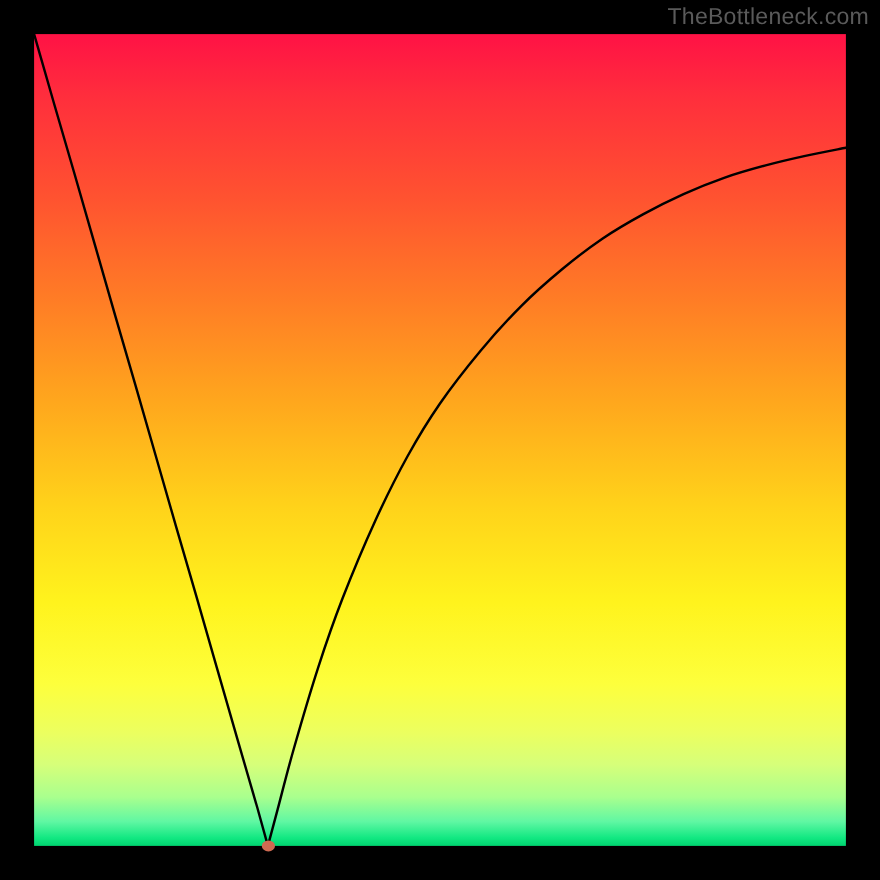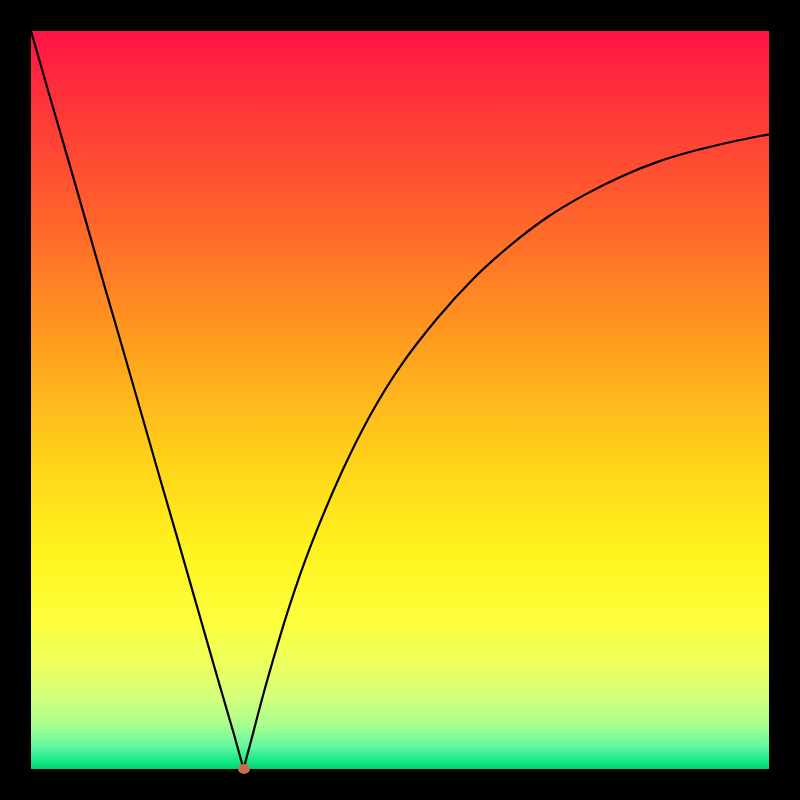--- a/index.html
+++ b/index.html
@@ -77,14 +77,15 @@
 
     <svg class="curve" viewBox="0 0 738 738" preserveAspectRatio="none">
       <path d="M 0.00 0.00 L 18.45 64.21 L 36.90 127.67 L 55.35 191.88 L 73.80 256.09 L 92.25 319.55 L 110.70 383.76 L 129.15 447.97 L 147.60 511.43 L 166.05 575.64 L 184.50 639.85 L 202.95 703.31 L 212.54 738.00" id="path-left" fill="none" stroke="#000" stroke-width="2.2" stroke-linecap="round"></path>
       <path d="M 212.54 738.00 C 214.14 732.02, 217.15 720.73, 221.40 704.79 C 225.65 688.85, 229.52 672.69, 236.16 649.44 C 242.80 626.19, 250.33 600.22, 258.30 575.64 C 266.27 551.06, 271.14 536.82, 280.44 512.91 C 289.74 489.00, 299.33 466.05, 309.96 442.80 C 320.59 419.55, 328.85 403.02, 339.48 383.76 C 350.11 364.50, 357.04 353.06, 369.00 335.79 C 380.96 318.52, 392.62 303.76, 405.90 287.82 C 419.18 271.88, 429.52 260.51, 442.80 247.23 C 456.08 233.95, 466.42 225.05, 479.70 214.02 C 492.98 202.99, 503.32 195.01, 516.60 185.98 C 529.88 176.94, 540.22 171.14, 553.50 163.84 C 566.78 156.53, 577.12 151.36, 590.40 145.39 C 603.68 139.41, 614.02 135.28, 627.30 130.63 C 640.58 125.98, 650.92 123.14, 664.20 119.56 C 677.48 115.97, 687.82 113.62, 701.10 110.70 C 714.38 107.78, 731.36 104.65, 738.00 103.32" id="path-right" fill="none" stroke="#000" stroke-width="2.2" stroke-linecap="round"></path>
     </svg>
 
     <div class="marker" id="marker" style="left: 206.544px; top: 733px; background: rgb(207, 106, 82);"></div>
 
   </div>
 
+  <div class="watermark">TheBottleneck.com</div>
 
 </div>
 
 </body></html>

